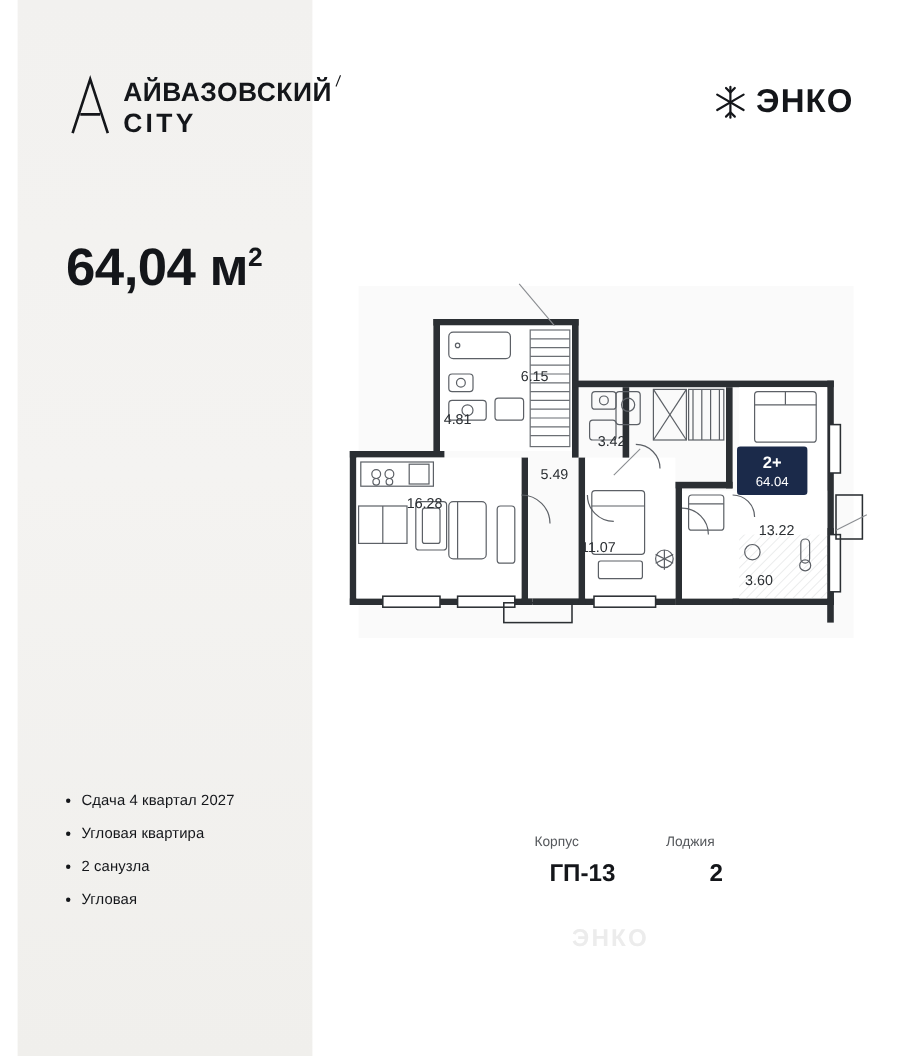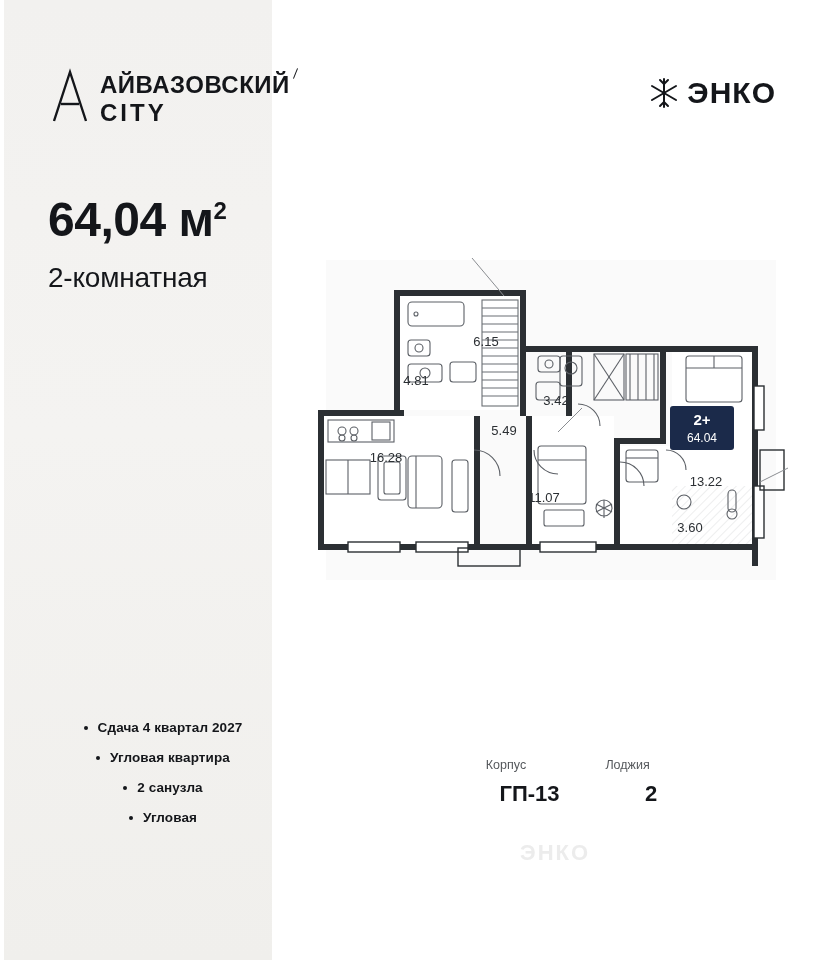--- a/index.html
+++ b/index.html
@@ -16,21 +16,21 @@
     overflow: hidden;
   }
   .page {
     position: relative;
     width: 832px;
     height: 960px;
   }
   
   .left-panel {
     position: absolute;
-    left: 4px; top: 0;
+    left: 16px; top: 0;
     width: 268px;
     height: 960px;
     background: linear-gradient(180deg, #f2f1ef 0%, #f4f3f1 45%, #f0efec 100%);
   }
   .logo {
     position: absolute;
     left: 44px;
     top: 68px;
     display: flex;
     align-items: flex-start;
@@ -74,20 +74,21 @@
     left: 44px;
     top: 196px;
   }
   .area-value {
     font-size: 48px;
     font-weight: 700;
     color: #14161a;
     letter-spacing: -0.5px;
     line-height: 1;
     white-space: nowrap;
+    margin-top: 24px;
   }
   .area-value sup {
     font-size: 24px;
     font-weight: 700;
     vertical-align: super;
     line-height: 0;
   }
   .rooms {
     font-size: 28px;
     font-weight: 400;
@@ -99,24 +100,23 @@
     position: absolute;
     left: 44px;
     bottom: 120px;
     width: 230px;
   }
   .feature {
     display: flex;
     align-items: flex-start;
     margin-bottom: 15px;
     font-size: 13.5px;
-    font-weight: 700;
+    font-weight: 400;
     color: #14161a;
     letter-spacing: 0.1px;
-    justify-content: center;
   }
   .bullet {
     width: 4px;
     height: 4px;
     border-radius: 50%;
     background: #14161a;
     margin-right: 10px;
     margin-top: 6px;
     flex: none;
   }
@@ -199,21 +199,20 @@
         </svg>
       </div>
       <div class="logo-text">
         <div class="logo-line1">АЙВАЗОВСКИЙ<span class="tick"></span></div>
         <div class="logo-line2">CITY</div>
       </div>
     </div>
 
     <div class="area-block">
       <div class="area-value"><span>64,04 м</span><sup>2</sup></div>
-      <div class="rooms">2-комнатная</div>
     </div>
 
     <div class="features">
       <div class="feature">
           <span class="bullet"></span>
           <span>Сдача 4 квартал 2027</span>
         </div>
       <div class="feature">
           <span class="bullet"></span>
           <span>Угловая квартира</span>

